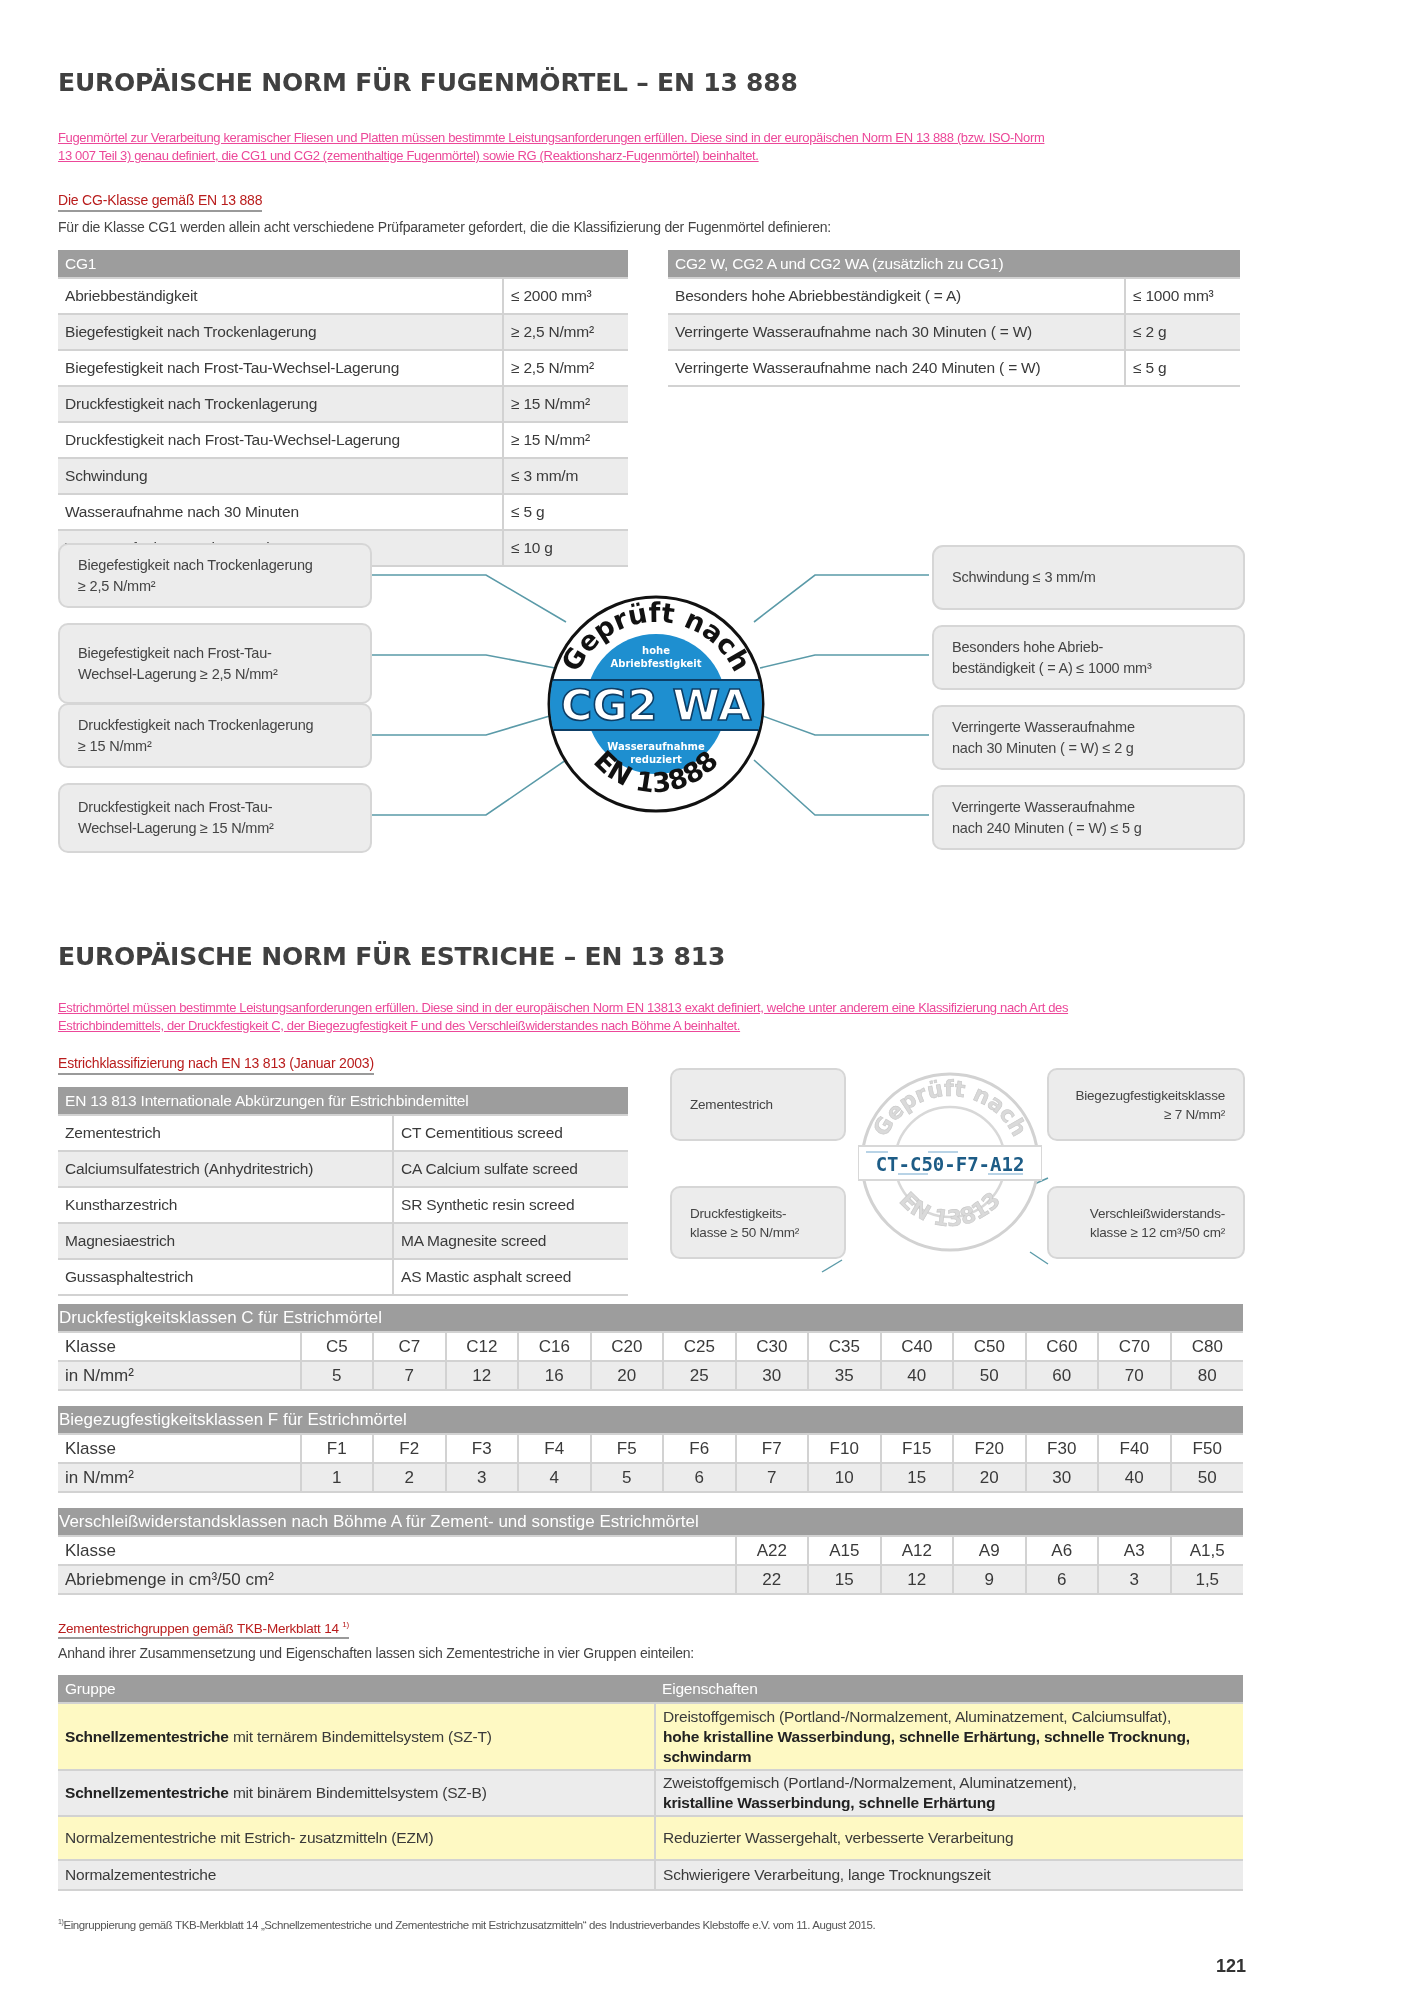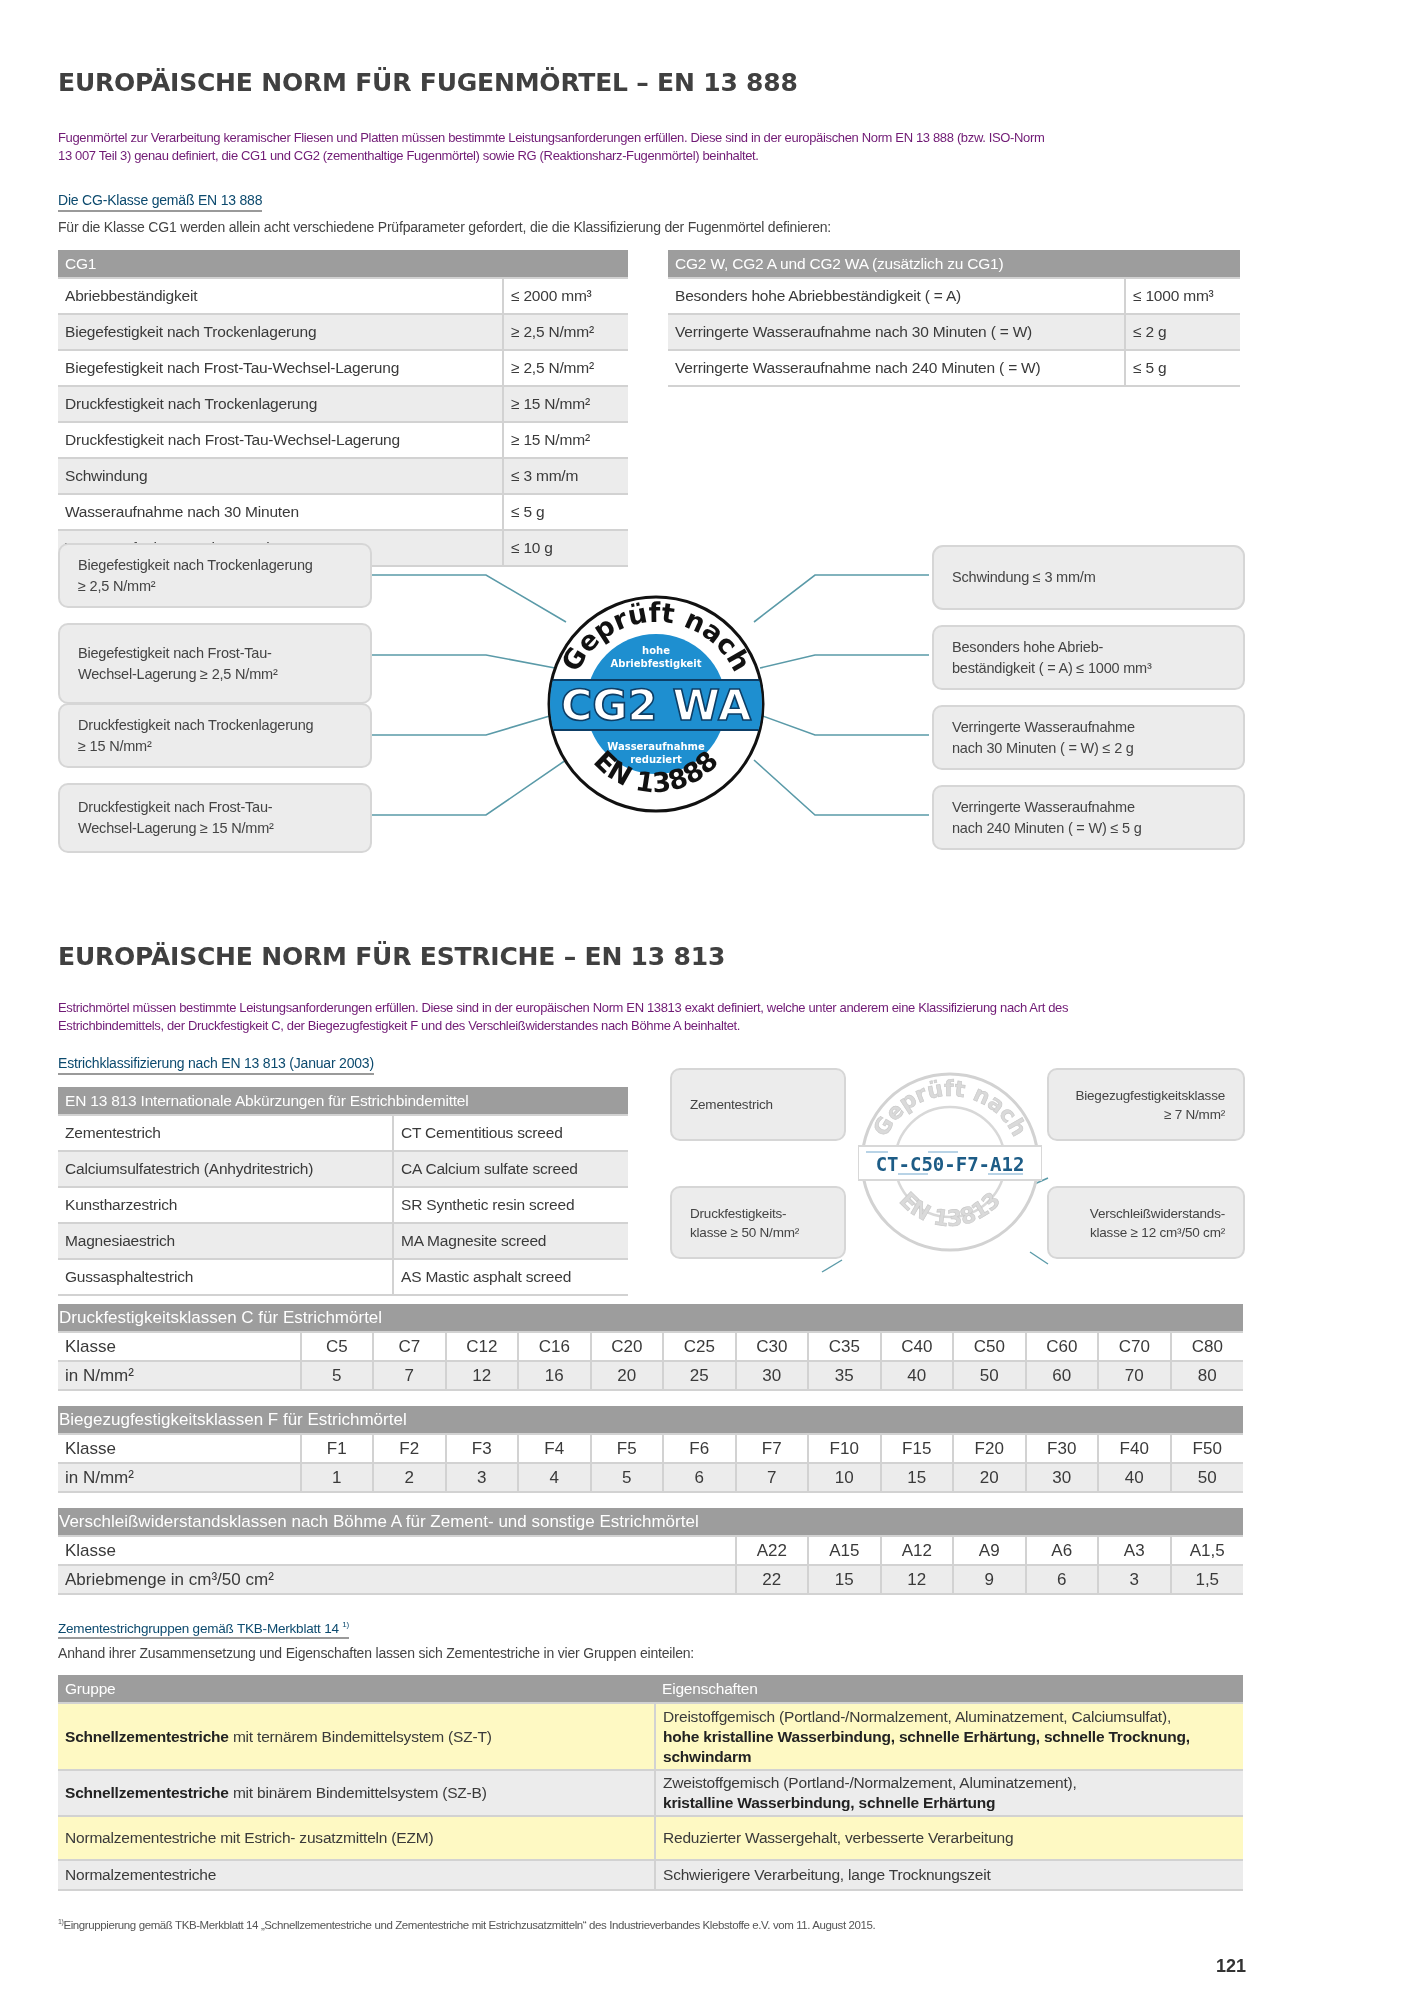--- a/index.html
+++ b/index.html
@@ -1,22 +1,22 @@
 <!DOCTYPE html>
 <html><head>
 <meta charset="utf-8">
 <style>
   * { box-sizing: border-box; margin: 0; padding: 0; }
   html, body { width: 1408px; height: 2000px; background: #ffffff; overflow: hidden; }
   body { font-family: "Liberation Sans", "DejaVu Sans", sans-serif; color: #3c3c3c; position: relative; }
 
   .abs { position: absolute; }
   .h1 { font-family: "DejaVu Sans", sans-serif; font-weight: bold; font-size: 25px; color: #404040; letter-spacing: -0.2px; }
-  .para { font-size: 13px; line-height: 18px; color: #701a75; letter-spacing: -0.35px; }
-  .subhead { font-size: 14px; color: #0c4a6e; padding-bottom: 2px; border-bottom: 2px solid #9a9a9a; display: inline-block; letter-spacing: -0.2px; }
+  .para { font-size: 13px; line-height: 18px; color: #ec4899; letter-spacing: -0.35px; text-decoration: underline; }
+  .subhead { font-size: 14px; color: #b91c1c; padding-bottom: 2px; border-bottom: 2px solid #9a9a9a; display: inline-block; letter-spacing: -0.2px; }
   .intro { font-size: 14px; color: #444; letter-spacing: -0.2px; }
 
   table { border-collapse: collapse; }
   .tbl { font-size: 15.5px; color: #3a3a3a; letter-spacing: -0.2px; }
   .tbl .hd td { background: #9d9d9d; color: #fff; height: 28px; padding: 0 7px; font-size: 15.5px; }
   .tbl td { height: 29px; padding: 8px 7px; border-bottom: 2px solid #d2d2d2; }
   .tbl tr:nth-child(odd):not(.hd) td { background: #ececec; }
   .tbl tr:nth-child(even):not(.hd) td { background: #ffffff; }
   .tbl td.v { border-left: 2px solid #d2d2d2; }
 

